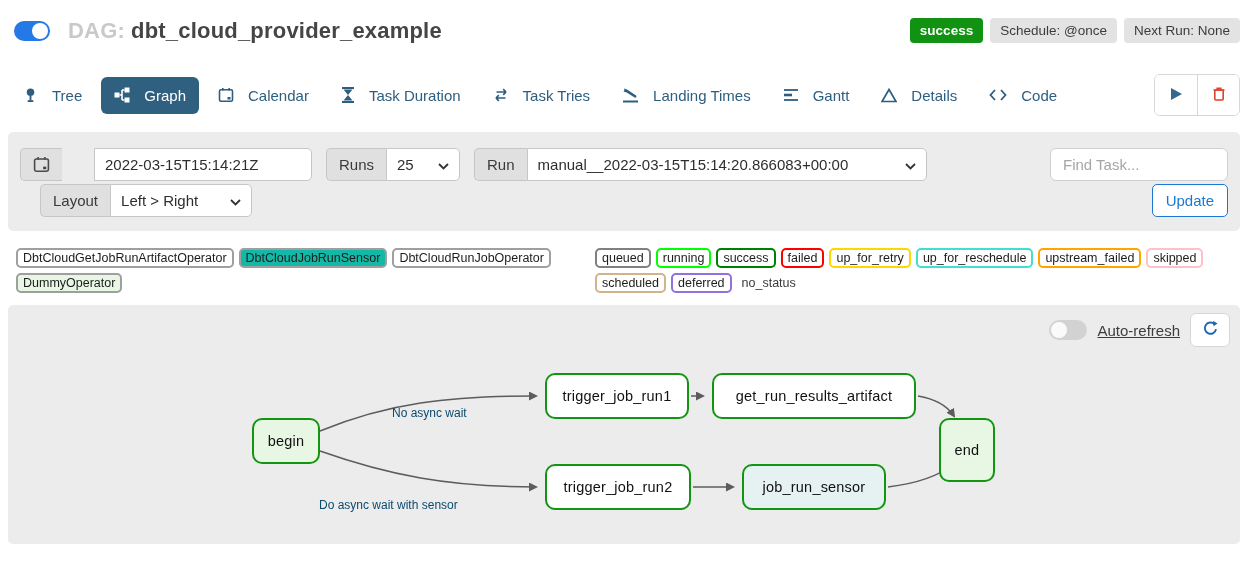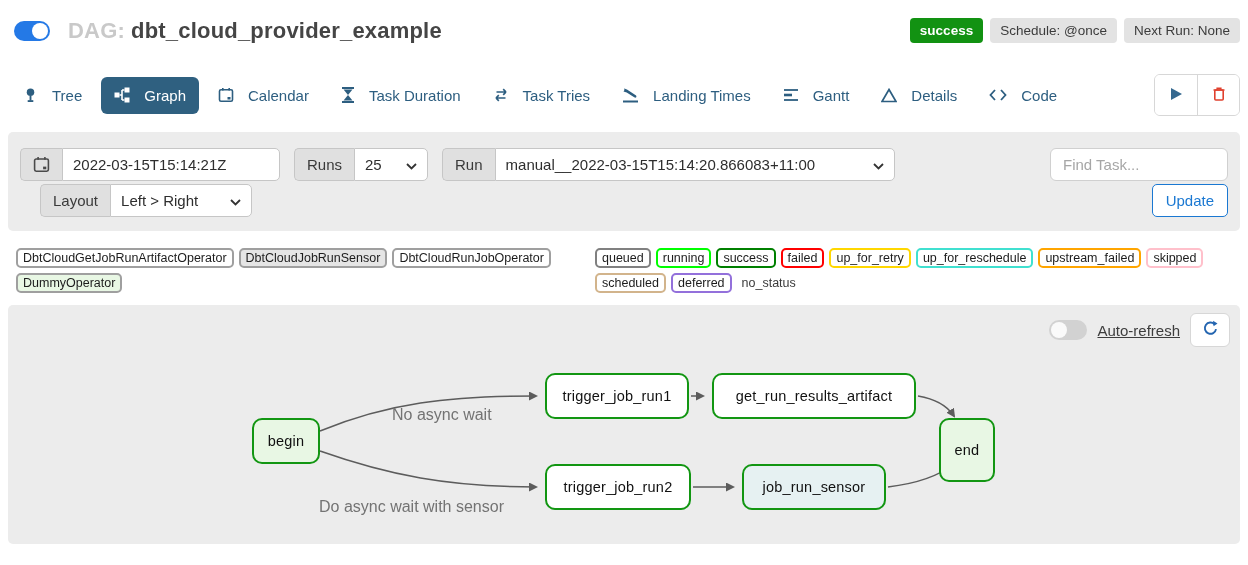--- a/index.html
+++ b/index.html
@@ -25,21 +25,21 @@
   .actions { margin-left: auto; display: flex; border: 1px solid #d7d7d7; border-radius: 6px; overflow: hidden; background: #fff; }
   .action-btn { width: 42px; height: 40px; background: #fff; border: none; display: flex; align-items: center; justify-content: center; cursor: pointer; }
   .action-btn + .action-btn { border-left: 1px solid #d7d7d7; }
 
   
   .filter-panel { margin: 16px 8px 0; background: #ececec; border-radius: 5px; padding: 16px 12px 14px; }
   .frow { display: flex; align-items: center; gap: 14px; height: 33px; }
   .frow.row2 { margin-top: 3px; justify-content: space-between; gap: 0; padding-left: 20px; }
   .igroup { display: flex; align-items: stretch; height: 33px; }
   .addon { display: flex; align-items: center; padding: 0 12px; background: #e0e0e0; border: 1px solid #c6c6c6; border-right: none; border-radius: 5px 0 0 5px; font-size: 15px; color: #3a3a3a; }
-  .tinput { height: 33px; border: 1px solid #c6c6c6; border-radius: 0 5px 5px 0; font-family: inherit; font-size: 15px; color: #2e2e2e; padding: 0 10px; background: #fff; outline: none; }
+  .tinput { height: 33px; border: 1px solid #c6c6c6; border-radius: 0 5px 5px 0; font-family: inherit; font-size: 15px; color: #2e2e2e; padding: 0 10px; background: #fff; outline: none; margin-left: 32px; }
   .date-input { width: 218px; }
   .select { display: flex; align-items: center; justify-content: space-between; gap: 8px; background: #fff; border: 1px solid #c6c6c6; border-radius: 0 5px 5px 0; font-size: 15px; color: #2e2e2e; padding: 0 10px; cursor: pointer; }
   .runs-select { width: 74px; }
   .run-select { width: 400px; }
   .layout-select { width: 142px; }
   .find-task { margin-left: auto; width: 178px; height: 33px; border: 1px solid #d0d0d0; border-radius: 6px; font-family: inherit; font-size: 15px; padding: 0 12px; color: #2e2e2e; outline: none; }
   .find-task::placeholder { color: #a6a6a6; }
   .update-btn { margin-left: 12px; height: 33px; padding: 0 13px; background: #fff; border: 1px solid #1a78d2; border-radius: 5px; color: #1a78d2; font-family: inherit; font-size: 15px; cursor: pointer; }
 
   
@@ -51,21 +51,21 @@
 
   
   .graph-panel { margin: 12px 8px 0; height: 239px; background: #ececec; border-radius: 5px; position: relative; }
   .refresh-bar { position: absolute; top: 8px; right: 10px; display: flex; align-items: center; gap: 10px; z-index: 3; }
   .toggle-off { width: 38px; height: 20px; border-radius: 10px; background: #d2d2d2; position: relative; cursor: pointer; }
   .toggle-off .knob { position: absolute; top: 2px; left: 2px; width: 16px; height: 16px; border-radius: 50%; background: #fafafa; }
   .refresh-label { font-size: 15px; color: #3d3d3d; text-decoration: underline; }
   .refresh-btn { width: 40px; height: 34px; background: #fff; border: 1px solid #d7d7d7; border-radius: 6px; display: flex; align-items: center; justify-content: center; cursor: pointer; }
   .edges { position: absolute; inset: 0; z-index: 1; }
   .node { position: absolute; z-index: 2; display: flex; align-items: center; justify-content: center; border: 2.5px solid #129612; border-radius: 10px; font-size: 14.5px; font-weight: 500; color: #111; cursor: pointer; letter-spacing: .2px; }
-  .edge-label { position: absolute; z-index: 2; font-size: 16px; color: #737373; white-space: nowrap; }
+  .edge-label { position: absolute; z-index: 2; font-size: 12px; color: #0c4a6e; white-space: nowrap; }
 </style>
 </head>
 <body>
 
 <div class="page">
 
   <div class="header">
     <div class="toggle">
         <div class="knob"></div>
       </div>
@@ -205,21 +205,21 @@
         <div class="select runs-select">
           <span>25</span>
           <span><svg width="11" height="7" viewBox="0 0 11 7" fill="none" stroke="#333" stroke-width="1.8">
                 <path d="M1,1 L5.5,5.5 L10,1"></path>
               </svg></span>
         </div>
       </div>
       <div class="igroup">
         <span class="addon">Run</span>
         <div class="select run-select">
-          <span>manual__2022-03-15T15:14:20.866083+11:00</span>
+          <span>manual__2022-03-15T15:14:20.866083+00:00</span>
           <span><svg width="11" height="7" viewBox="0 0 11 7" fill="none" stroke="#333" stroke-width="1.8">
                 <path d="M1,1 L5.5,5.5 L10,1"></path>
               </svg></span>
         </div>
       </div>
       <input class="find-task" placeholder="Find Task..." style="">
     </div>
     <div class="frow row2">
       <div class="igroup">
         <span class="addon">Layout</span>
@@ -230,21 +230,21 @@
               </svg></span>
         </div>
       </div>
       <button class="update-btn">Update</button>
     </div>
   </div>
 
   <div class="legend">
     <div class="operators" id="operators">
         <span class="pill" style="background: rgb(255, 255, 255);">DbtCloudGetJobRunArtifactOperator</span>
-        <span class="pill" style="background: #e5e5e5;">DbtCloudJobRunSensor</span>
+        <span class="pill" style="background: #14b8a6;">DbtCloudJobRunSensor</span>
         <span class="pill" style="background: rgb(255, 255, 255);">DbtCloudRunJobOperator</span>
         <span class="pill" style="background: rgb(232, 247, 228);">DummyOperator</span>
       </div>
     <div class="statuses" id="statuses">
         <span class="pill" style="border-color: rgb(128, 128, 128);">queued</span>
         <span class="pill" style="border-color: rgb(0, 255, 0);">running</span>
         <span class="pill" style="border-color: rgb(0, 128, 0);">success</span>
         <span class="pill" style="border-color: rgb(255, 0, 0);">failed</span>
         <span class="pill" style="border-color: rgb(255, 215, 0);">up_for_retry</span>
         <span class="pill" style="border-color: rgb(64, 224, 208);">up_for_reschedule</span>

